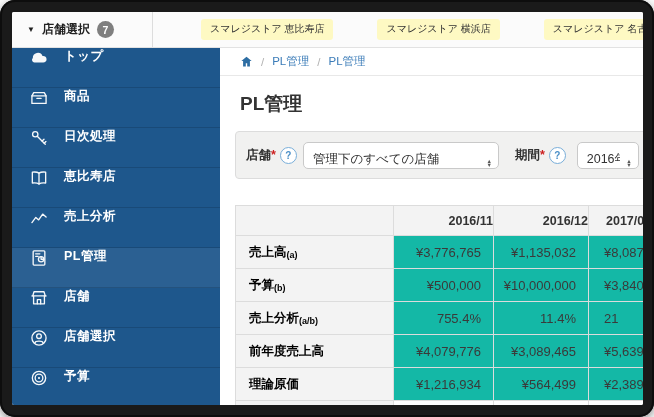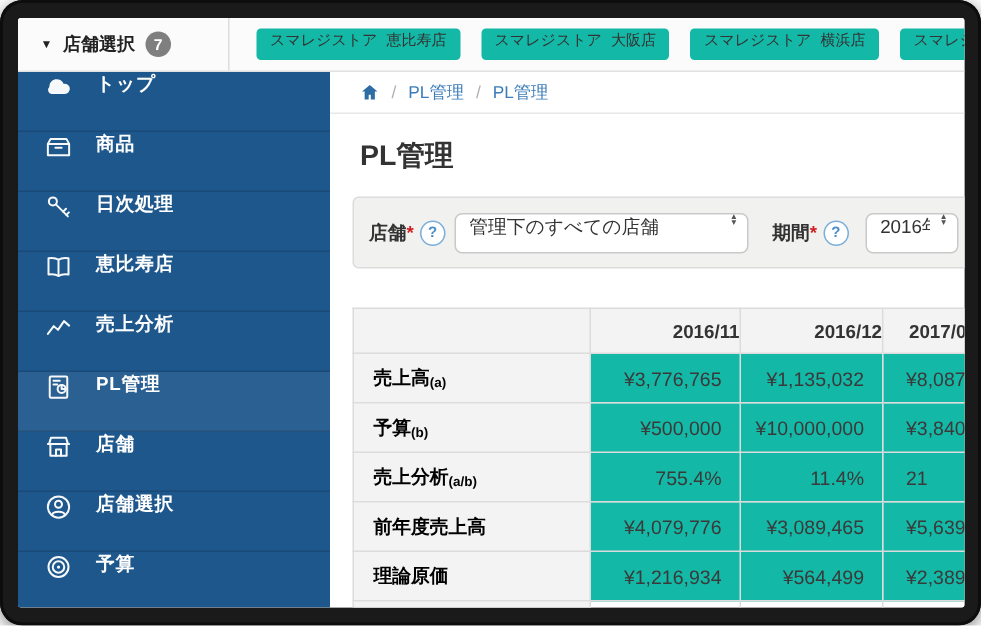--- a/index.html
+++ b/index.html
@@ -19,21 +19,21 @@
     overflow:hidden;display:flex;flex-direction:column;
   }
 
   
   .topbar{flex:none;height:35px;display:flex;align-items:stretch;background:#fbfbfb;border-bottom:1px solid #e2e2e2;}
   .store-selector{width:141px;flex:none;display:flex;align-items:center;gap:7px;padding-left:15px;border-right:1px solid #ddd;cursor:pointer;box-sizing:border-box;}
   .caret{font-size:8px;color:#222;line-height:1;}
   .ss-label{font-size:12px;font-weight:bold;color:#222;white-space:nowrap;}
   .badge{width:17px;height:17px;border-radius:50%;background:#7f7f7f;color:#fff;font-size:10.5px;font-weight:bold;display:flex;align-items:center;justify-content:center;flex:none;}
   .tabs{display:flex;align-items:center;gap:14px;padding-left:18px;white-space:nowrap;}
-  .tab{background:#14b8a6;border:0;border-radius:3px;padding:4px 9px;font-size:10px;color:#333;font-family:Liberation Mono, monospace;white-space:pre;cursor:pointer;line-height:1.25;}
+  .tab{background:#fef9c3;border:0;border-radius:3px;padding:4px 9px;font-size:10px;color:#333;font-family:Liberation Sans, sans-serif;white-space:pre;cursor:pointer;line-height:1.25;margin-left:30px;}
 
   
   .main-row{flex:1;display:flex;min-height:0;}
   .sidebar{width:208px;flex:none;background:#1e578c;}
   .side-item{height:39px;display:flex;align-items:flex-start;gap:15px;padding-left:17px;border-bottom:1px solid rgba(0,0,0,.14);cursor:pointer;}
   .side-item.active{background:rgba(255,255,255,.06);}
   .side-icon{width:20px;height:20px;flex:none;display:flex;align-items:center;justify-content:center;}
   .side-icon svg{width:20px;height:20px;stroke:#fff;fill:none;stroke-width:1.6;stroke-linecap:round;stroke-linejoin:round;opacity:.96;}
   .side-label{color:#fff;font-size:12.5px;font-weight:bold;letter-spacing:.5px;white-space:nowrap;}
 
@@ -45,21 +45,21 @@
   .crumb-link{color:#3b7cb8;cursor:pointer;white-space:nowrap;}
   .crumb-sep{color:#b0b0b0;}
 
   .page-title{margin:0;padding:15px 0 14px 20px;font-size:19px;font-weight:bold;color:#333;}
 
   
   .filter-bar{flex:none;height:48px;margin:0 -20px 0 15px;background:#f1f1f0;border:1px solid #dcdcdc;border-radius:4px;display:flex;align-items:center;padding:0 10px;box-sizing:border-box;}
   .f-label{font-size:12.5px;font-weight:bold;color:#333;white-space:nowrap;}
   .req{color:#cc1f1f;font-weight:bold;}
   .help{width:15px;height:15px;flex:none;border:1px solid #79aed9;border-radius:50%;color:#4a8fc7;font-size:10px;font-weight:bold;display:flex;align-items:center;justify-content:center;margin:0 6px 0 4px;cursor:pointer;background:#fff;}
-  .select{background:#fff;border:1px solid #c9c9c9;border-radius:5px;height:27px;display:flex;align-items:flex-start;justify-content:space-between;padding:0 6px 0 9px;font-size:12.5px;color:#333;cursor:pointer;box-sizing:border-box;flex:none;}
+  .select{background:#fff;border:1px solid #c9c9c9;border-radius:5px;height:27px;display:flex;align-items:flex-end;justify-content:space-between;padding:0 6px 0 9px;font-size:12.5px;color:#333;cursor:pointer;box-sizing:border-box;flex:none;}
   .sel-store{width:196px;}
   .sel-year{width:62px;margin-left:5px;}
   .stepper{display:flex;flex-direction:column;align-items:center;line-height:4.5px;font-size:5.5px;color:#555;margin-left:6px;flex:none;}
   .gap{width:16px;flex:none;}
   .sel-text{white-space:nowrap;overflow:hidden;}
 
   
   .pl-table{border-collapse:collapse;table-layout:fixed;width:453px;margin:26px 0 0 15px;flex:none;}
   .pl-table th,.pl-table td{border:1px solid #dcdcdc;padding:0;box-sizing:border-box;}
   .pl-table thead th{height:30px;background:#f3f3f3;font-size:12.5px;font-weight:bold;color:#333;text-align:right;}
@@ -78,21 +78,20 @@
     <div class="inner">
 
       <div class="topbar">
         <div class="store-selector">
           <span class="caret">▼</span>
           <span class="ss-label">店舗選択</span>
           <span class="badge">7</span>
         </div>
         <div class="tabs">
           <button class="tab">スマレジストア 恵比寿店</button>
-          <button class="tab">スマレジストア 大阪店</button>
           <button class="tab">スマレジストア 横浜店</button>
           <button class="tab">スマレジストア 名古屋店</button>
         </div>
       </div>
 
       <div class="main-row">
 
         <nav class="sidebar">
           <div class="side-item">
             <span class="side-icon">

